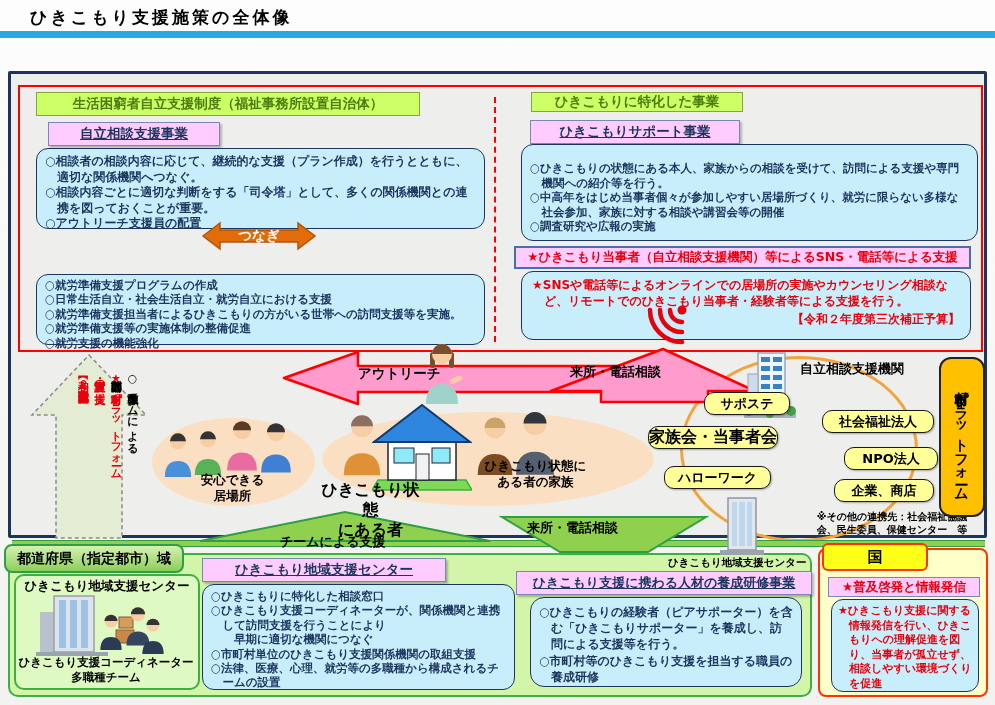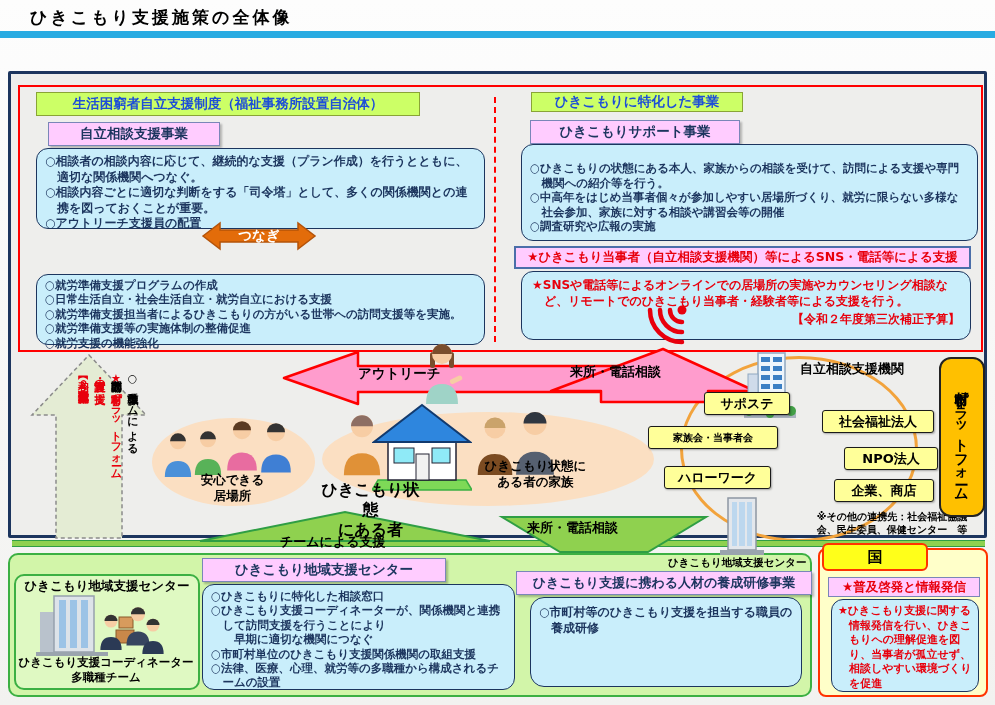--- a/index.html
+++ b/index.html
@@ -1,26 +1,26 @@
 <!DOCTYPE html>
 <html><head>
 <meta charset="utf-8">
 <style>
   html,body{margin:0;padding:0;background:#fff;font-family:"DejaVu Sans",sans-serif;}
   .page{position:relative;width:995px;height:705px;background:linear-gradient(180deg,#fdfdfd,#f2f2f0);overflow:hidden;}
   .abs{position:absolute;box-sizing:border-box;}
   .ctr{display:flex;align-items:center;justify-content:center;text-align:center;}
-  .hdr-g{background:#ccff66;border:1.5px solid #89a436;color:#1d4ed8;font-weight:bold;}
-  .hdr-p{background:#ffccff;border:1.5px solid #7a86b8;color:#1c355e;font-weight:bold;box-shadow:2px 2px 2px rgba(0,0,0,.25);}
+  .hdr-g{background:#ccff66;border:1.5px solid #89a436;color:#4d7c0f;font-weight:bold;}
+  .hdr-p{background:#ffccff;border:1.5px solid #7a86b8;color:#1c355e;font-weight:bold;box-shadow:2px 2px 2px rgba(0,0,0,.25);text-decoration:underline;}
   .ibox{background:#c9eefb;border:1.7px solid #1c355e;border-radius:12px;color:#1c355e;font-weight:bold;}
   .bullet{text-indent:-1em;padding-left:1em;word-break:break-all;white-space:pre-line;}
   .pre{white-space:pre-line;}
   .red{color:#e8000d;}
   .blk{color:#000;}
-  .ylw{background:#ffff99;border:1.6px solid #1a1a1a;border-radius:3px;font-weight:bold;color:#000;box-shadow:1px 1px 2px rgba(0,0,0,.3);}
+  .ylw{background:#ffff99;border:1.6px solid #1a1a1a;border-radius:10px;font-weight:bold;color:#000;box-shadow:1px 1px 2px rgba(0,0,0,.3);}
   .lbl{font-weight:bold;color:#000;}
 </style>
 </head>
 <body>
 
 <div class="page">
 
   <svg width="0" height="0" style="position:absolute">
     <defs>
       <symbol id="person" viewBox="0 0 34 50">
@@ -169,21 +169,21 @@
     </g>
     <rect x="6" y="24" width="10" height="39" fill="#cfdbea" stroke="#90a8c0"></rect>
     <rect x="2" y="63" width="52" height="5" fill="#aab4bf"></rect>
     <circle cx="7" cy="61" r="5" fill="#43a047"></circle>
       <circle cx="49" cy="61" r="5" fill="#43a047"></circle>
       <circle cx="28" cy="64" r="4" fill="#43a047"></circle>
   </svg>
   <div class="abs lbl" style="left:800px;top:360px;font-size:13px;z-index:2;">自立相談支援機関</div>
 
   <div class="abs ctr ylw" style="left:704px;top:392px;width:86px;height:23px;font-size:13px;z-index:3;">サポステ</div>
-  <div class="abs ctr ylw" style="left:648px;top:426px;width:130px;height:23px;font-size:10px;z-index:3;text-align:right;">家族会・当事者会</div>
+  <div class="abs ctr ylw" style="left:648px;top:426px;width:130px;height:23px;font-size:16px;z-index:3;text-align:right;">家族会・当事者会</div>
   <div class="abs ctr ylw" style="left:664px;top:466px;width:107px;height:23px;font-size:13px;z-index:3;">ハローワーク</div>
   <div class="abs ctr ylw" style="left:822px;top:410px;width:112px;height:23px;font-size:13px;z-index:3;">社会福祉法人</div>
   <div class="abs ctr ylw" style="left:844px;top:447px;width:94px;height:23px;font-size:13px;z-index:3;">NPO法人</div>
   <div class="abs ctr ylw" style="left:834px;top:479px;width:100px;height:23px;font-size:13px;z-index:3;">企業、商店</div>
 
   <div class="abs lbl pre" style="left:793px;top:510px;width:198px;font-size:10px;line-height:1.3;text-align:center;z-index:3;">※その他の連携先：社会福祉協議
 会、民生委員、保健センター　等</div>
 
   <div class="abs ctr" style="left:939px;top:357px;width:46px;height:160px;background:#ffc000;border:2px solid #222;border-radius:12px;z-index:3;">
     <span style="writing-mode:vertical-rl;font-weight:bold;font-size:14px;color:#000;">市町村プラットフォーム</span>
@@ -201,20 +201,21 @@
   <svg class="abs" style="left:198px;top:510px;z-index:2;" width="294" height="33" viewBox="0 0 294 33">
     <polygon points="2,31 147,2 292,31" fill="#8fd14f" stroke="#2f9e44" stroke-width="2"></polygon>
   </svg>
   <div class="abs lbl" style="left:280px;top:533px;font-size:13px;z-index:3;">チームによる支援</div>
   <svg class="abs" style="left:498px;top:515px;z-index:2;" width="212" height="40" viewBox="0 0 212 40">
     <polygon points="4,2 208,2 150,37 62,37" fill="#8fd14f" stroke="#2f9e44" stroke-width="2"></polygon>
   </svg>
   <div class="abs lbl" style="left:527px;top:519px;font-size:13px;z-index:3;">来所・電話相談</div>
 
   <div class="abs" style="left:8px;top:553px;width:804px;height:144px;background:#d2f5a9;border:2.5px solid #3cb043;border-radius:10px;z-index:1;"></div>
+  <div class="abs ctr" style="left:4px;top:544px;width:180px;height:29px;background:linear-gradient(180deg,#d6f0b2,#8ccf5a);border:2px solid #2f9e44;border-radius:8px;font-size:14px;font-weight:bold;color:#000;z-index:4;">都道府県（指定都市）域</div>
 
   <div class="abs" style="left:14px;top:574px;width:186px;height:116px;background:#dff9c2;border:2px solid #3cb043;border-radius:10px;z-index:2;"></div>
   <div class="abs ctr lbl" style="left:16px;top:578px;width:182px;font-size:12.5px;z-index:3;">ひきこもり地域支援センター</div>
   <svg class="abs" style="left:32px;top:594px;z-index:3;" width="135" height="62" viewBox="0 0 135 62">
     <rect x="8" y="18" width="14" height="40" fill="#b9c2cc"></rect>
     <rect x="22" y="2" width="40" height="56" fill="#dde3e9" stroke="#97a1ad" stroke-width="1.5"></rect>
     <rect x="27" y="6" width="7" height="48" fill="#9cc3e6"></rect>
       <rect x="38" y="6" width="7" height="48" fill="#9cc3e6"></rect>
       <rect x="49" y="6" width="7" height="48" fill="#9cc3e6"></rect>
     <rect x="4" y="58" width="72" height="4" fill="#9aa4ae"></rect>
@@ -232,20 +233,21 @@
     <div class="bullet">○ひきこもりに特化した相談窓口</div>
     <div class="bullet">○ひきこもり支援コーディネーターが、関係機関と連携して訪問支援を行うことにより
 　早期に適切な機関につなぐ</div>
     <div class="bullet">○市町村単位のひきこもり支援関係機関の取組支援</div>
     <div class="bullet">○法律、医療、心理、就労等の多職種から構成されるチームの設置</div>
   </div>
 
   <div class="abs lbl" style="left:668px;top:556px;width:148px;font-size:10.5px;z-index:3;">ひきこもり地域支援センター</div>
   <div class="abs ctr hdr-p" style="left:516px;top:571px;width:296px;height:24px;font-size:13px;z-index:3;">ひきこもり支援に携わる人材の養成研修事業</div>
   <div class="abs ibox" style="left:530px;top:597px;width:272px;height:90px;padding:6px 8px;font-size:12px;line-height:1.35;border-radius:14px;z-index:3;">
+    <div class="bullet">○ひきこもりの経験者（ピアサポーター）を含む「ひきこもりサポーター」を養成し、訪問による支援等を行う。</div>
     <div class="bullet">○市町村等のひきこもり支援を担当する職員の養成研修</div>
   </div>
 
   <div class="abs" style="left:818px;top:548px;width:170px;height:149px;background:#ffffc9;border:2.5px solid #ff3300;border-radius:8px;z-index:2;"></div>
   <div class="abs ctr" style="left:822px;top:543px;width:106px;height:28px;background:#ffff1a;border:2px solid #ff3300;border-radius:6px;font-size:15px;font-weight:bold;color:#000;z-index:3;">国</div>
   <div class="abs ctr" style="left:828px;top:577px;width:152px;height:20px;background:#ffccff;border:1.5px solid #7a86b8;color:#e8000d;font-weight:bold;font-size:12.5px;z-index:3;">★普及啓発と情報発信</div>
   <div class="abs ibox" style="left:831px;top:599px;width:148px;height:93px;padding:4px 6px;font-size:11px;line-height:1.32;z-index:3;">
     <div class="bullet red">★ひきこもり支援に関する情報発信を行い、ひきこもりへの理解促進を図り、当事者が孤立せず、相談しやすい環境づくりを促進</div>
   </div>
 

